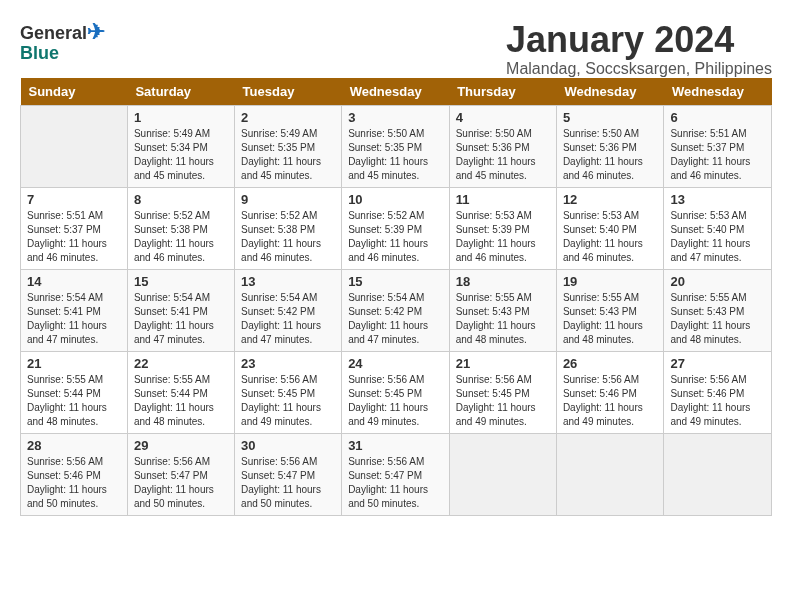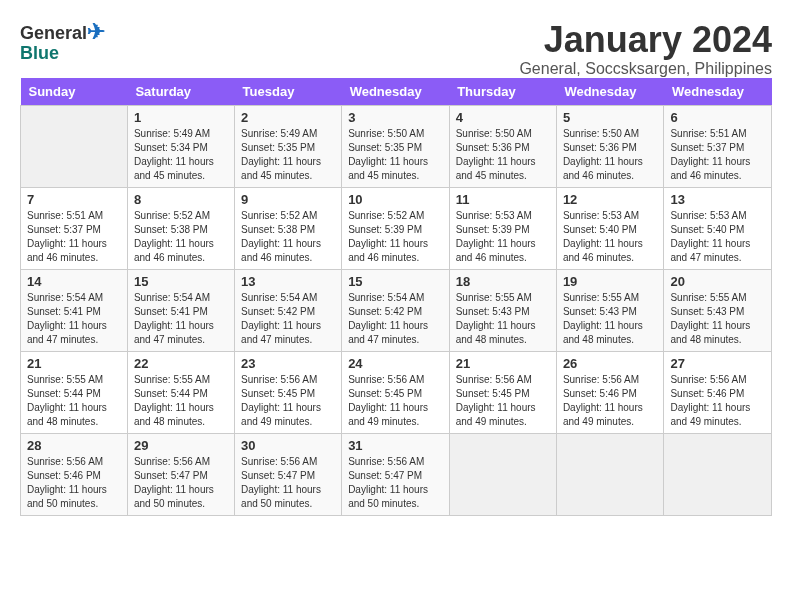--- a/index.html
+++ b/index.html
@@ -20,39 +20,38 @@
       align-items: center;
     }
     .logo-text {
       font-size: 18px;
       font-weight: bold;
       line-height: 1.1;
     }
     .logo-general { color: #333; }
     .logo-blue { color: #0f766e; }
     .title-section {
-      text-align: right;
     }
     .calendar-title {
       font-size: 36px;
       font-weight: bold;
       color: #333;
       line-height: 1.1;
     }
     .calendar-subtitle {
       font-size: 16px;
       color: #555;
     }
     table {
       width: 100%;
       border-collapse: collapse;
       font-size: 11px;
     }
     thead tr th {
-      background-color: #8b5cf6;
+      background-color: #a16207;
       color: #fff;
       text-align: left;
       padding: 6px 8px;
       font-size: 13px;
       font-weight: bold;
     }
     tbody tr td {
       border: 1px solid #ccc;
       vertical-align: top;
       padding: 4px 6px;
@@ -88,21 +87,21 @@
   <div class="logo">
     <div>
       <div class="logo-text">
         <span class="logo-general">General</span><span style="color:#1a6ebf; font-size:22px;">✈</span><br>
         <span class="logo-blue">Blue</span>
       </div>
     </div>
   </div>
   <div class="title-section">
     <div class="calendar-title">January 2024</div>
-    <div class="calendar-subtitle">General, Soccsksargen, Philippines</div>
+    <div class="calendar-subtitle">Malandag, Soccsksargen, Philippines</div>
   </div>
 </div>
 
 <table>
   <thead>
     <tr>
     <th>Sunday</th>
         <th>Saturday</th>
         <th>Tuesday</th>
         <th>Wednesday</th>

